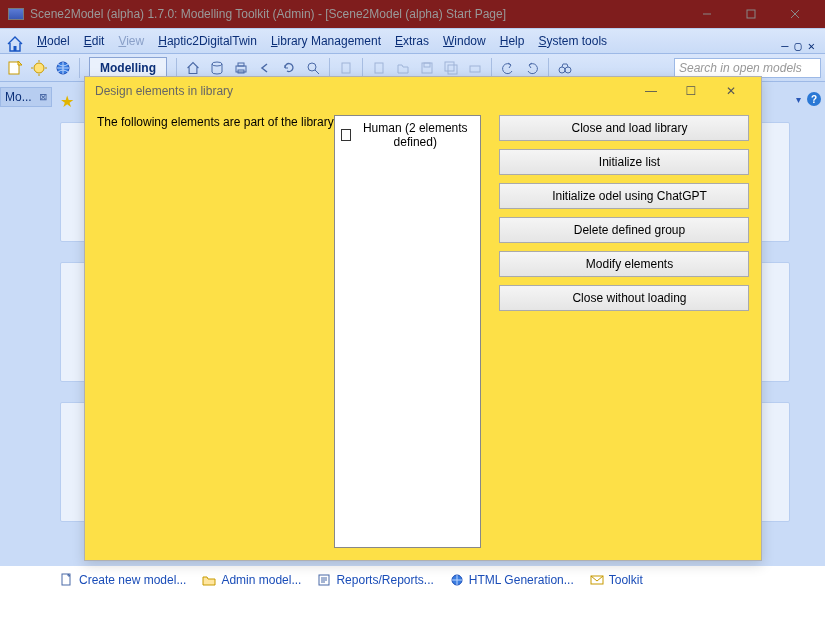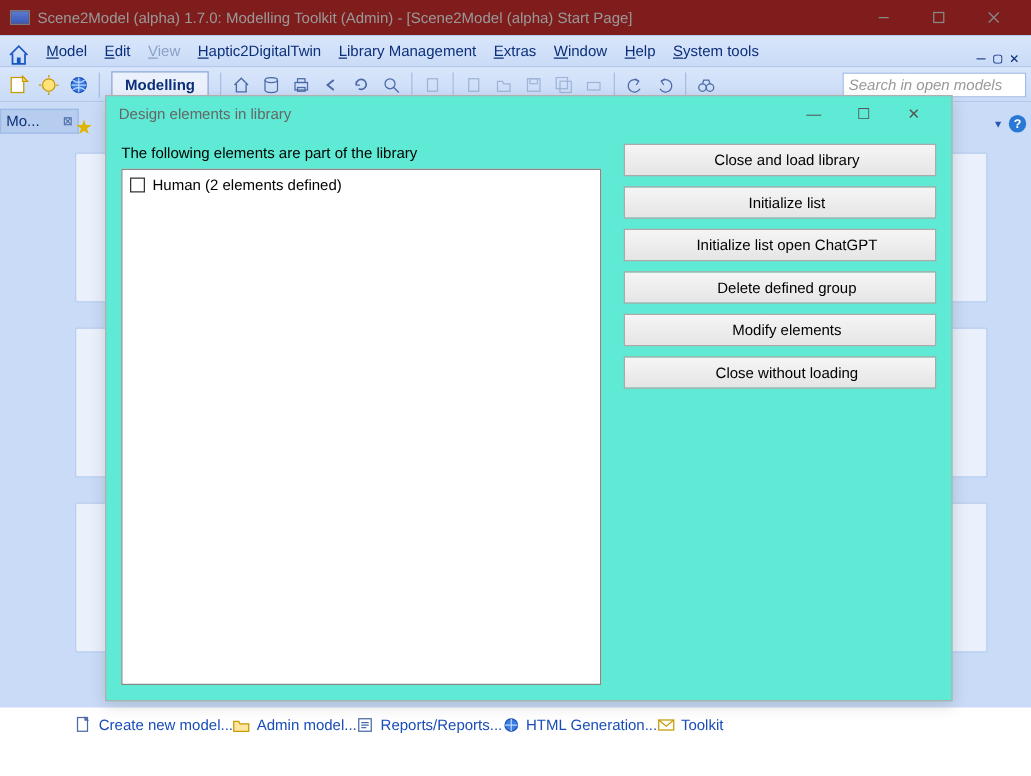--- a/index.html
+++ b/index.html
@@ -25,44 +25,44 @@
 
 
 .toolbar { height: 28px; background: linear-gradient(#d9e6fb,#c9dbf7); border-bottom: 1px solid #9db9e6; display: flex; align-items: center; padding: 0 4px; gap: 2px; }
 .tb-btn { width: 22px; height: 22px; display:flex; align-items:center; justify-content:center; border-radius:2px; }
 .tb-sep { width:1px; height:20px; background:#a7bde2; margin:0 3px; }
 .mode-box { display:flex; align-items:center; height:22px; padding:0 10px; margin:0 4px; border:1px solid #8aa4d4; background:#eaf1fc; color:#0b2f78; font-weight:bold; }
 .search-box { margin-left:auto; height:20px; width:147px; border:1px solid #9db9e6; background:#fff; padding:0 4px; color:#999; font-style:italic; display:flex; align-items:center; }
 
 
 .workspace { position:absolute; top:82px; left:0; right:0; bottom:55px; background:#c9dbf7; }
-.side-tab { position:absolute; left:0; top:5px; background:#b7cdf0; border:1px solid #9db9e6; padding:2px 4px; color:#0b2f78; display:flex; align-items:flex-start; gap:19px; }
+.side-tab { position:absolute; left:0; top:5px; background:#b7cdf0; border:1px solid #9db9e6; padding:2px 4px; color:#0b2f78; display:flex; align-items:flex-start; gap:8px; }
 .side-tab .close { font-family:monospace; color:#4b6aa7; }
 .star-strip { position:absolute; left:60px; top:10px; color:#e0b400; font-size:16px; }
 .right-strip { position:absolute; right:4px; top:10px; display:flex; gap:6px; color:#2a58b5; align-items:center; }
 .right-strip .chev { font-size:10px; }
 .right-strip .help { width:14px; height:14px; border-radius:50%; background:#2a78d5; color:#fff; display:flex; align-items:center; justify-content:center; font-size:10px; font-weight:bold; }
 .panel-ghost { position:absolute; background:#eaf1fc; border:1px solid #b7cdf0; border-radius:2px; }
 
 
-.dialog { position:absolute; left:84px; top:76px; width:678px; height:485px; background:#5eead4; border:1px solid #b0b0b0; box-shadow:0 4px 12px rgba(0,0,0,0.15); }
+.dialog { position:absolute; left:84px; top:76px; width:678px; height:485px; background:#fde047; border:1px solid #b0b0b0; box-shadow:0 4px 12px rgba(0,0,0,0.15); }
 .dlg-titlebar { height:28px; display:flex; align-items:center; padding:0 10px; color:#666; }
 .dlg-titlebar .t { flex:1; }
 .dlg-titlebar .wbtn { width:40px; text-align:center; color:#555; font-family:"Segoe UI Symbol", sans-serif; }
 .dlg-body { position:absolute; top:28px; left:0; right:0; bottom:0; padding:10px 12px 12px 12px; display:flex; gap:18px; }
-.dlg-left { flex:1; display:flex; flex-direction:column; }
+.dlg-left { flex:1; display:flex; flex-direction:row; }
 .dlg-left .caption { color:#000; margin-bottom:6px; }
 .listbox { flex:1; background:#fff; border:1px solid #888; padding:4px 6px; }
 .list-item { display:flex; align-items:center; gap:6px; padding:1px 0; color:#000;text-align:center; }
 .list-item .cb { width:12px; height:12px; border:1px solid #333; background:#fff; }
 .dlg-right { width:250px; display:flex; flex-direction:column; gap:8px; }
 .dbtn { height:26px; border:1px solid #aaa; background:linear-gradient(#f5f5f5,#e5e5e5); color:#000; display:flex; align-items:center; justify-content:center; cursor:default;padding-left:11px; }
 
 
-.linkbar { position:absolute; left:60px; right:4px; bottom:30px; height:22px; display:flex; align-items:center; color:#1a4db8; }
+.linkbar { position:absolute; left:60px; right:4px; bottom:30px; height:22px; display:flex; align-items:center; gap:16px; color:#1a4db8; }
 .linkbar .lnk { display:flex; align-items:center; gap:5px; }
 .lnk .ico { width:14px; height:14px; display:flex; align-items:center; justify-content:center; }
 
 svg { display:block; }
 </style>
 </head>
 <body>
 
 <div class="titlebar">
   <div class="app-icon"></div>
@@ -300,19 +300,19 @@
       <div class="listbox">
         <div class="list-item">
           <span class="cb"></span>
           <span>Human (2 elements defined)</span>
         </div>
       </div>
     </div>
     <div class="dlg-right">
       <div class="dbtn">Close and load library</div>
       <div class="dbtn">Initialize list</div>
-      <div class="dbtn">Initialize list open ChatGPT</div>
+      <div class="dbtn">Initialize odel using ChatGPT</div>
       <div class="dbtn">Delete defined group</div>
       <div class="dbtn">Modify elements</div>
       <div class="dbtn">Close without loading</div>
     </div>
   </div>
 </div>
 
 </body></html>

